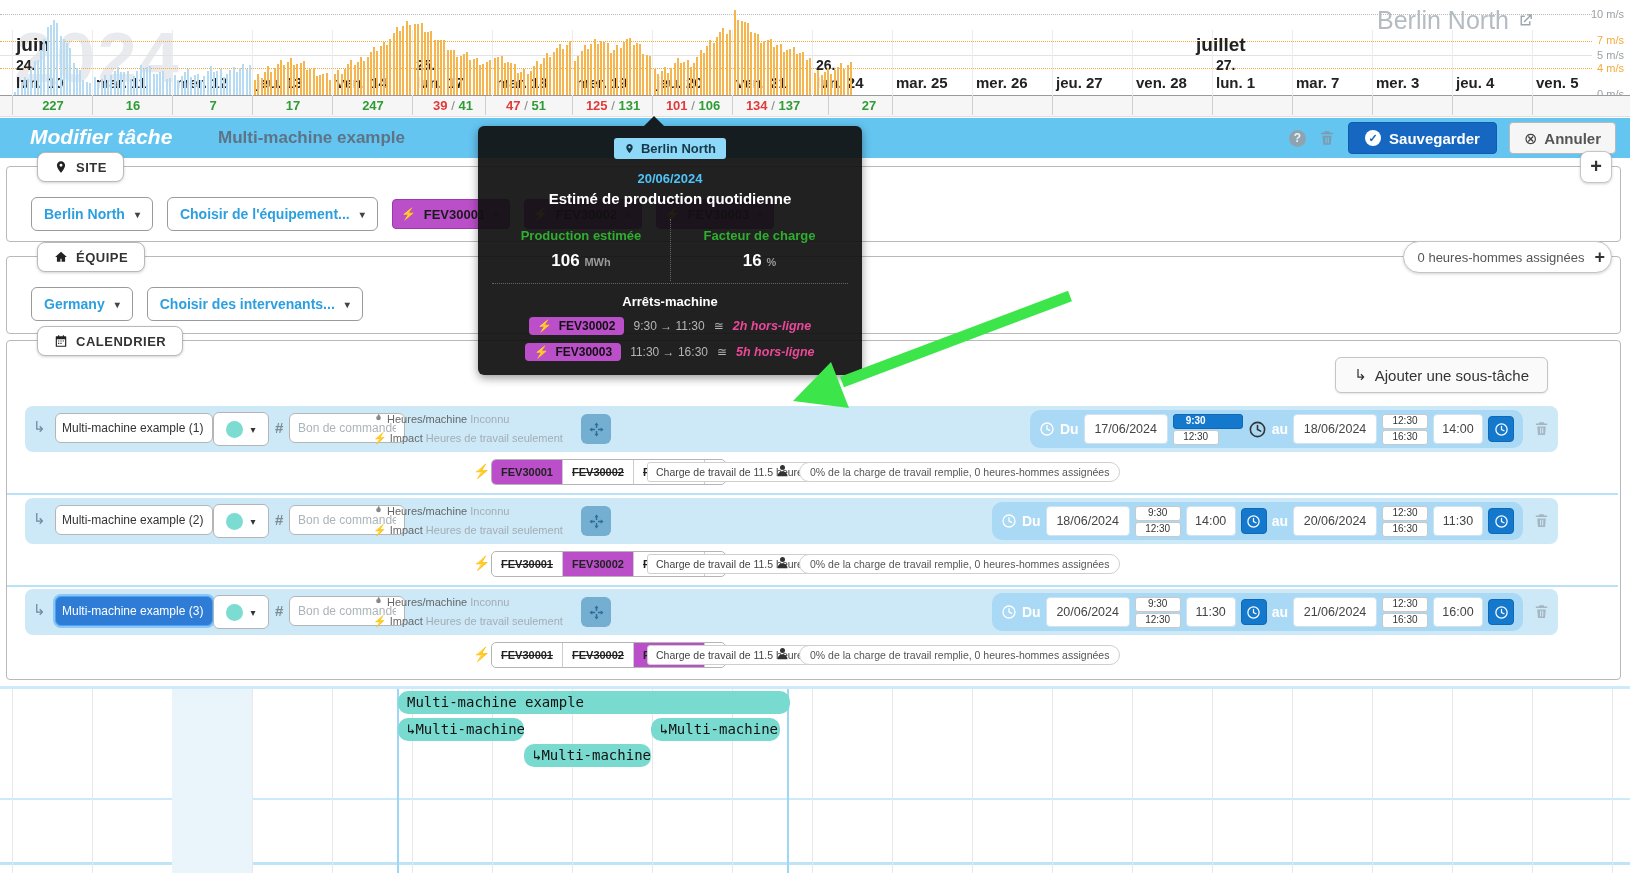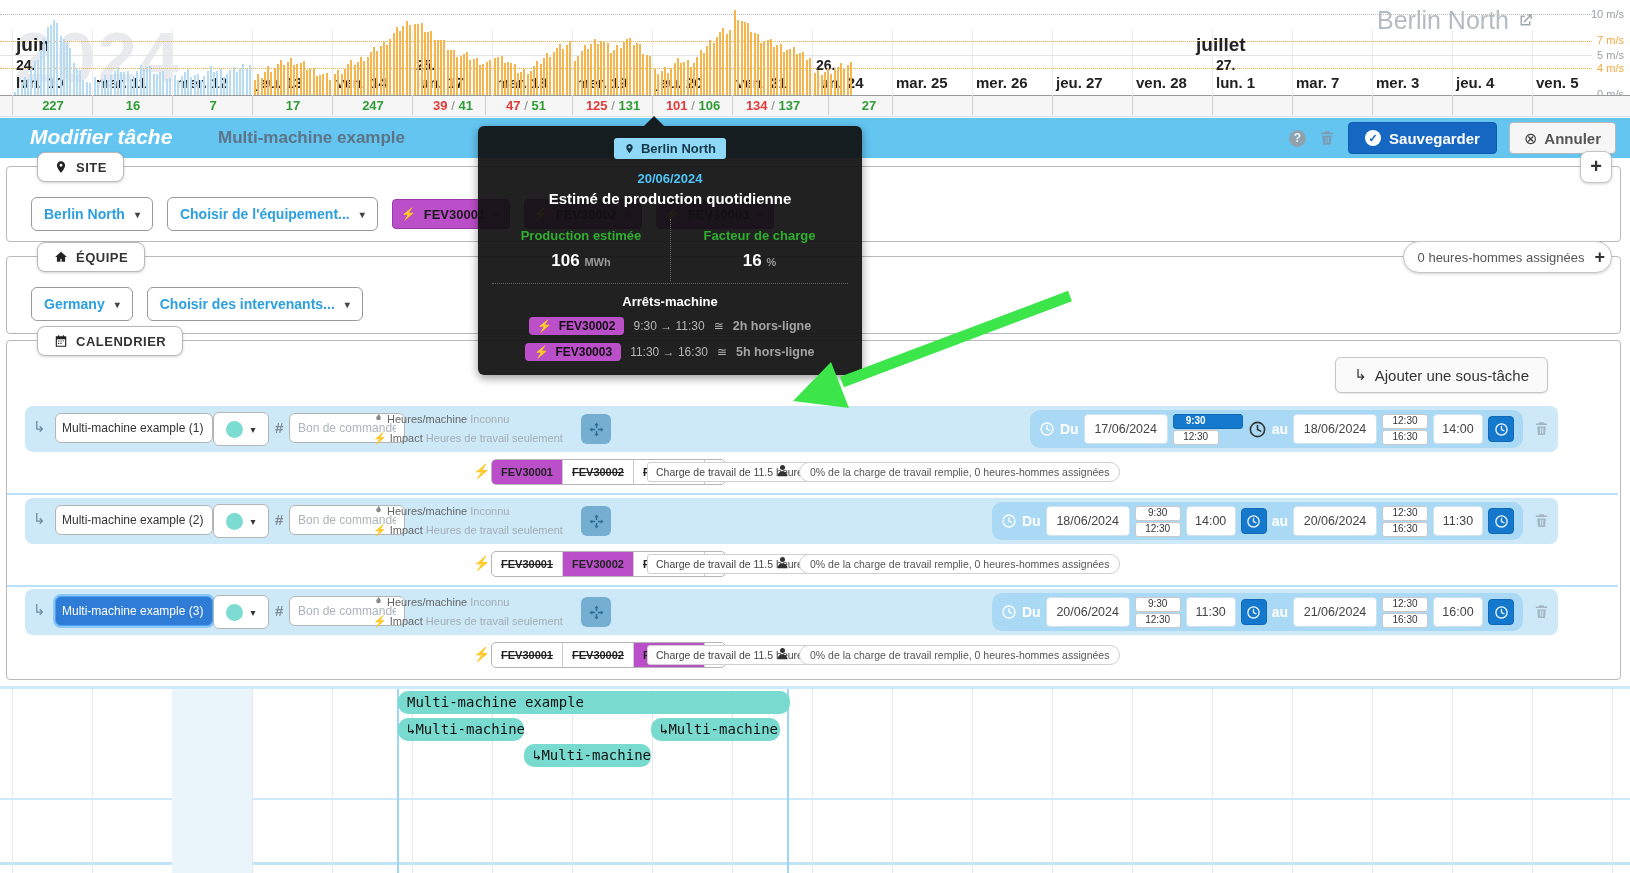--- a/index.html
+++ b/index.html
@@ -161,21 +161,21 @@
   .tt-label.green{color:#2fae2f;}
   .tt-label.red{color:#e23434;}
   .tt-value{margin-top:7px;font-size:17px;font-weight:bold;color:#fff;}
   .tt-unit{font-size:11px;font-weight:bold;color:#9a9a9a;}
   .tt-downs{border-top:1px dotted #666;margin-top:2px;padding-top:10px;}
   .tt-downs-title{text-align:center;font-size:13px;font-weight:bold;}
   .tt-down-row{display:flex;align-items:center;justify-content:center;gap:9px;margin-top:8px;}
   .tt-chip{display:flex;align-items:center;gap:6px;background:#bb4ec9;border-radius:4px;padding:2px 9px;
            font-size:12px;font-weight:bold;color:#111;}
   .tt-range{font-size:12px;color:#b5b5b5;}
-  .tt-dur{font-size:12.5px;font-weight:bold;color:#a3a3a3;}
+  .tt-dur{font-size:12.5px;font-weight:bold;color:#ec4899;font-style:italic;}
 
   #green-arrow{position:absolute;left:0;top:0;width:1630px;height:873px;pointer-events:none;z-index:50;}
   .no-font-style{font-style:normal;}
 </style>
 </head>
 <body>
 
 <div id="app">
 
   <section id="wind-chart">

